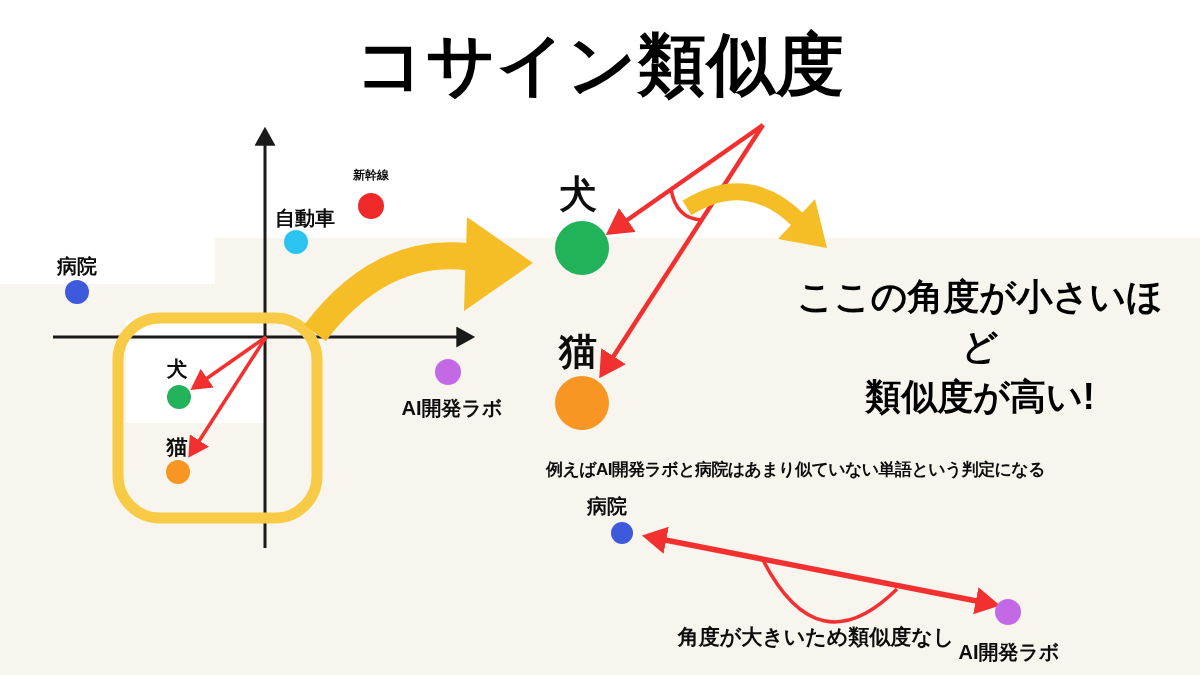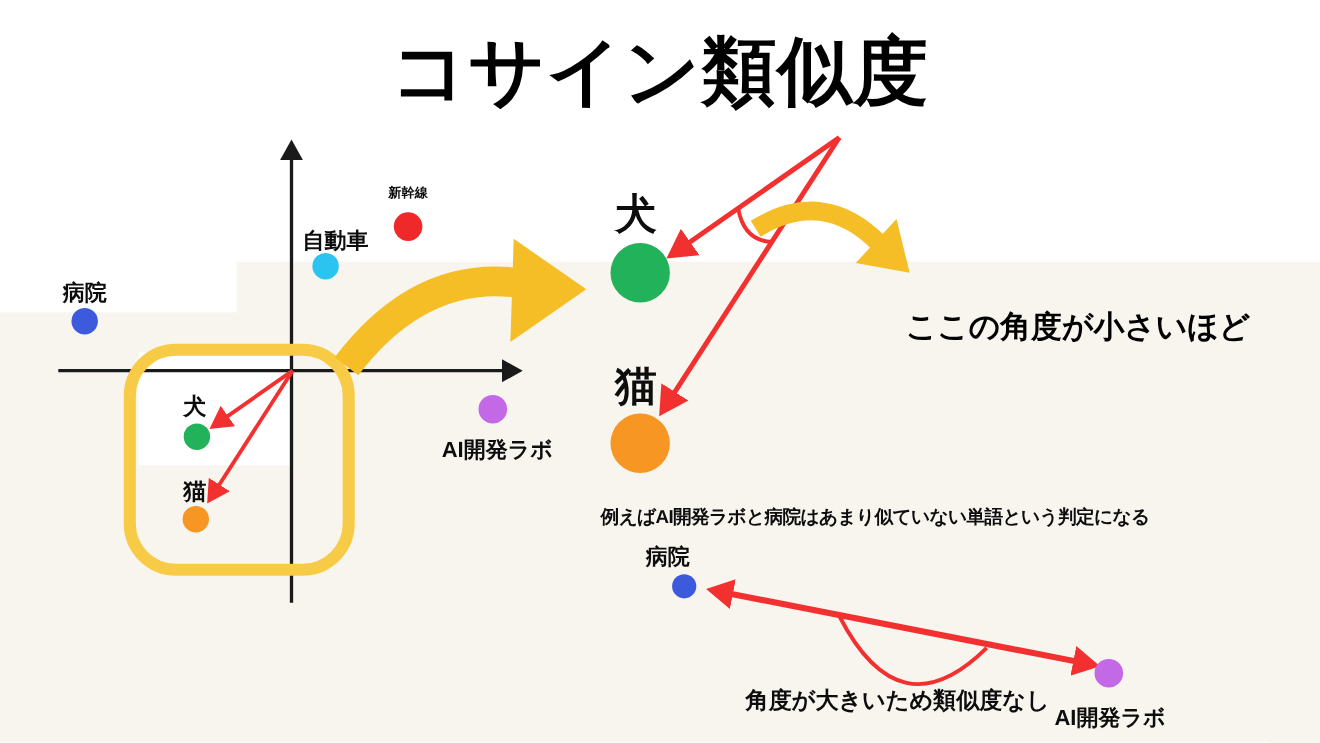--- a/index.html
+++ b/index.html
@@ -7,21 +7,21 @@
           font-family:"Liberation Sans","DejaVu Sans",sans-serif;color:#111;}
   .cream{position:absolute;left:0;top:238px;width:1200px;height:437px;background:#F8F5EE;}
   .patch{position:absolute;background:#ffffff;}
   .patch.p1{left:0;top:238px;width:215px;height:46px;}
   .patch.p2{left:126px;top:320px;width:138px;height:103px;}
   svg.layer{position:absolute;left:0;top:0;}
   .title{position:absolute;left:0;top:20px;width:1200px;text-align:center;
          font-size:68px;font-weight:900;letter-spacing:1px;color:#000;}
   .lbl{position:absolute;font-weight:bold;text-align:center;color:#0d0d0d;white-space:nowrap;}
   .note{position:absolute;left:780px;top:272px;width:400px;text-align:center;
-        font-size:28px;line-height:50px;font-weight:900;color:#000;}
+        font-size:36px;line-height:50px;font-weight:900;color:#000;}
   .caption{position:absolute;left:546px;top:458px;font-size:17px;font-weight:bold;
            letter-spacing:-0.6px;white-space:nowrap;color:#0d0d0d;}
 </style>
 </head>
 <body>
 
 <div class="canvas">
 
   <div class="cream"></div>
   <div class="patch p1"></div>
@@ -85,20 +85,21 @@
   <div class="lbl" style="left:331px;top:167px;width:80px;font-size:12px;">新幹線</div>
   <div class="lbl" style="left:137px;top:355px;width:80px;font-size:21px;">犬</div>
   <div class="lbl" style="left:137px;top:433px;width:80px;font-size:21px;">猫</div>
   <div class="lbl" style="left:382px;top:395px;width:140px;font-size:20px;">AI開発ラボ</div>
 
   <div class="lbl" style="left:528px;top:169px;width:100px;font-size:38px;font-weight:900;">犬</div>
   <div class="lbl" style="left:528px;top:326px;width:100px;font-size:38px;font-weight:900;">猫</div>
 
   <div class="note">
     <div>ここの角度が小さいほど</div>
+    <div>類似度が高い!</div>
   </div>
 
   <div class="caption">例えばAI開発ラボと病院はあまり似ていない単語という判定になる</div>
   <div class="lbl" style="left:577px;top:493px;width:60px;font-size:20px;">病院</div>
   <div class="lbl" style="left:666px;top:623px;width:300px;font-size:21px;">角度が大きいため類似度なし</div>
   <div class="lbl" style="left:934px;top:639px;width:150px;font-size:20px;">AI開発ラボ</div>
 
 </div>
 
 </body></html>

